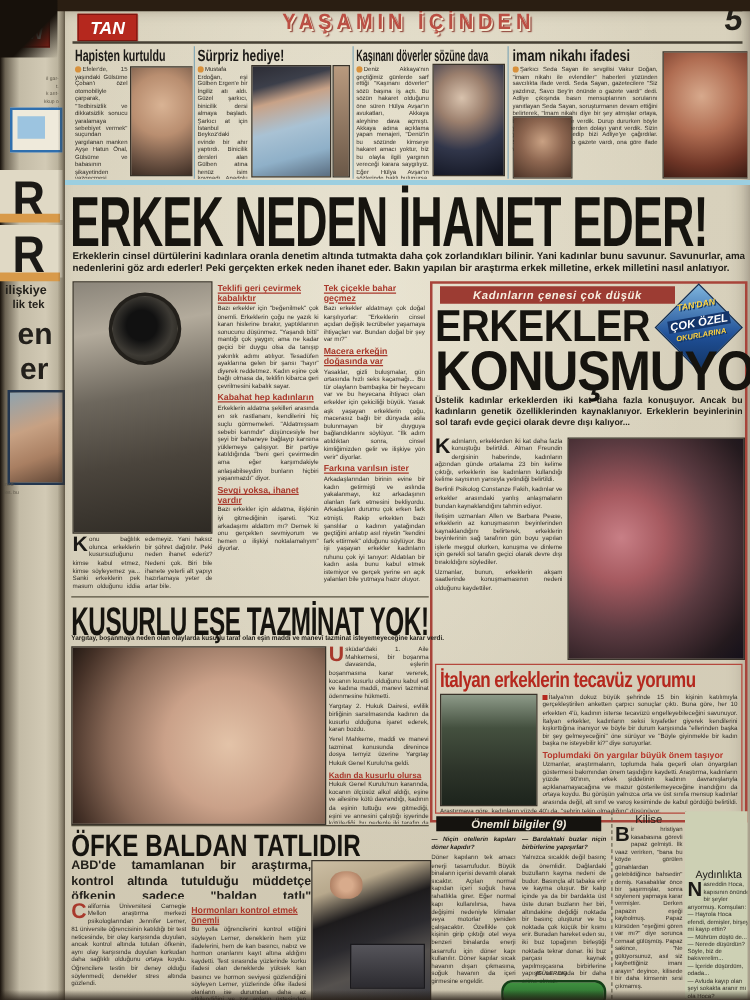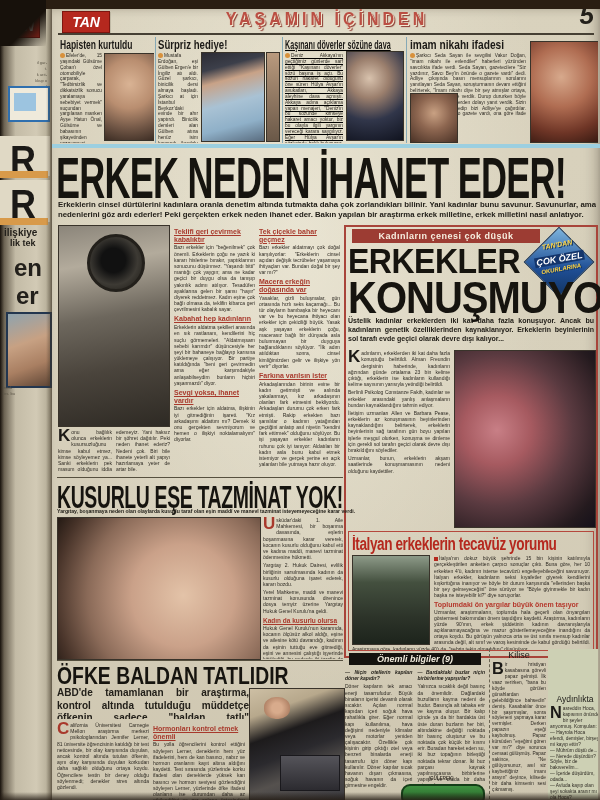--- a/index.html
+++ b/index.html
@@ -60,21 +60,21 @@
   .bodytext{font-size:5px;line-height:1.24;text-align:justify;color:#2e2a23;}
   .subred{font-size:7px;font-weight:bold;color:#a8392c;text-decoration:underline;margin:3px 0 1px 0;line-height:1.1;}
   .dropcap::first-letter{float:left;font-size:3.4em;line-height:.78;font-weight:900;margin-right:1px;color:#1b1916;}
   .dropred::first-letter{color:#a8392c;}
   .leadcol{position:absolute;top:225px;width:81px;height:256px;overflow:hidden;}
   .lead-under{position:absolute;left:6px;top:429px;width:112px;height:52px;overflow:hidden;column-count:2;column-gap:4px;}
 
   
   .redbox{position:absolute;left:292px;top:225px;width:254px;height:433px;border:2px solid #a8443a;padding:2px;box-sizing:border-box;}
   .kicker{margin-left:4px;width:188px;background:#9c3c33;color:#f7efe0;font-weight:bold;font-size:9px;
-    text-align:center;padding:2px 0;letter-spacing:.5px;}
+    text-align:center;padding:2px 0;letter-spacing:.5px;font-style:italic;}
   .badge{position:absolute;right:4px;top:2px;width:66px;height:66px;}
   .badge .diamond{position:absolute;left:8px;top:8px;width:48px;height:48px;transform:rotate(45deg);
     background:linear-gradient(135deg,#7db4dd,#1f4f96 60%,#123463);border:1px solid #0d2b52;}
   .badge .btxt{position:absolute;left:0;top:12px;width:66px;text-align:center;transform:rotate(-10deg);}
   .badge .l1{font-size:7px;font-weight:bold;font-style:italic;color:#ffd23e;text-shadow:1px 1px 0 #123463;}
   .badge .l2{font-size:9px;font-weight:900;font-style:italic;color:#fff;background:#14356b;display:inline-block;padding:0 2px;}
   .badge .l3{font-size:6px;font-weight:bold;font-style:italic;color:#ffd23e;text-shadow:1px 1px 0 #123463;}
   .khead{margin-top:2px;line-height:.92;transform:scale(1,1.12);transform-origin:left top;}
   .khead .k1{font-size:32px;font-weight:900;color:#16140f;letter-spacing:-.5px;}
   .khead .k2{font-size:40px;font-weight:900;color:#16140f;letter-spacing:-1px;}
@@ -163,21 +163,21 @@
     <div class="vrule" style="left:103px;"></div>
 
     <div class="brief" style="left:106px;width:122px;">
       <h2 style="transform:scale(.8,1.08);">Sürpriz hediye!</h2>
       <div class="b-body" style="width:40px;margin-top:2px;"><span class="bullet"></span><span>Mustafa Erdoğan, eşi Gülben Ergen'e bir İngiliz atı aldı. Güzel şarkıcı, binicilik dersi almaya başladı. Şarkıcı at için İstanbul Beykoz'daki evinde bir ahır yaptırdı. Binicilik dersleri alan Gülben atına henüz isim koymadı. Anadolu Ateşi'nin genel sanat yönetmeni Mustafa Erdoğan, ayrıca sportif yaşamda atına önem veriyor.</span></div>
       <div class="ph" style="left:43px;top:15px;width:62px;height:88px;background:linear-gradient(165deg,#2c2c34 0%,#3c3f4a 18%,#c8a287 32%,#a9c2d4 55%,#8fb0c8 78%,#5a6d80 100%);"></div>
       <div class="ph" style="left:108px;top:15px;width:12px;height:88px;background:linear-gradient(180deg,#b99a7e,#6a5848);"></div>
     </div>
     <div class="vrule" style="left:230px;"></div>
 
-    <div class="brief" style="left:233px;width:119px;text-decoration:underline;">
+    <div class="brief" style="left:233px;width:119px;">
       <h2 style="transform:scale(.6,1.08);">Kaşınanı döverler sözüne dava</h2>
       <div class="b-body" style="width:58px;margin-top:2px;"><span class="bullet"></span><span>Deniz Akkaya'nın geçtiğimiz günlerde sarf ettiği "Kaşınanı döverler" sözü başına iş açtı. Bu sözün hakaret olduğunu öne süren Hülya Avşar'ın avukatları, Akkaya aleyhine dava açmıştı. Akkaya adına açıklama yapan menajeri, "Deniz'in bu sözünde kimseye hakaret amacı yoktur, biz bu olayla ilgili yargının vereceği karara saygılıyız. Eğer Hülya Avşar'ın sözlerinde haklı bulunursa, Akkaya gereken yaptırımı kabullenecek" dedi.</span></div>
       <div class="ph" style="left:61px;top:14px;width:56px;height:88px;background:radial-gradient(circle at 40% 30%,#d8c2ad 0%,#9b7f6d 28%,#31364a 60%,#10131f 100%);"></div>
     </div>
     <div class="vrule" style="left:354px;"></div>
 
     <div class="brief" style="left:358px;width:188px;">
       <h2 style="transform:scale(.85,1.08);">imam nikahı ifadesi</h2>
       <div class="b-body" style="width:116px;margin-top:2px;height:88px;overflow:hidden;"><span class="bullet"></span><span>Şarkıcı Seda Sayan ile sevgilisi Vakur Doğan, "imam nikahı ile evlendiler" haberleri yüzünden savcılıkta ifade verdi. Seda Sayan, gazetecilere "Siz yazdınız, Savcı Bey'in önünde o gazete vardı" dedi. Adliye çıkışında basın mensuplarının sorularını yanıtlayan Seda Sayan, soruşturmanın devam ettiğini belirterek, "İmam nikahı diye bir şey atmışlar ortaya, biz de işin aslını ifade verdik. Durup dururken böyle yargılanmaktansa haberden dolayı yanıt verdik. Sizin yazdıklarınıza itibar edip bizi Adliye'ye çağırdılar. Savcı Bey'in önünde o gazete vardı, ona göre ifade verdik" diye konuştu.</span></div>
       <div class="ph" style="left:0px;top:56px;width:46px;height:48px;background:radial-gradient(circle at 50% 40%,#c9a183 0%,#8d6650 45%,#4a3226 100%);"></div>

